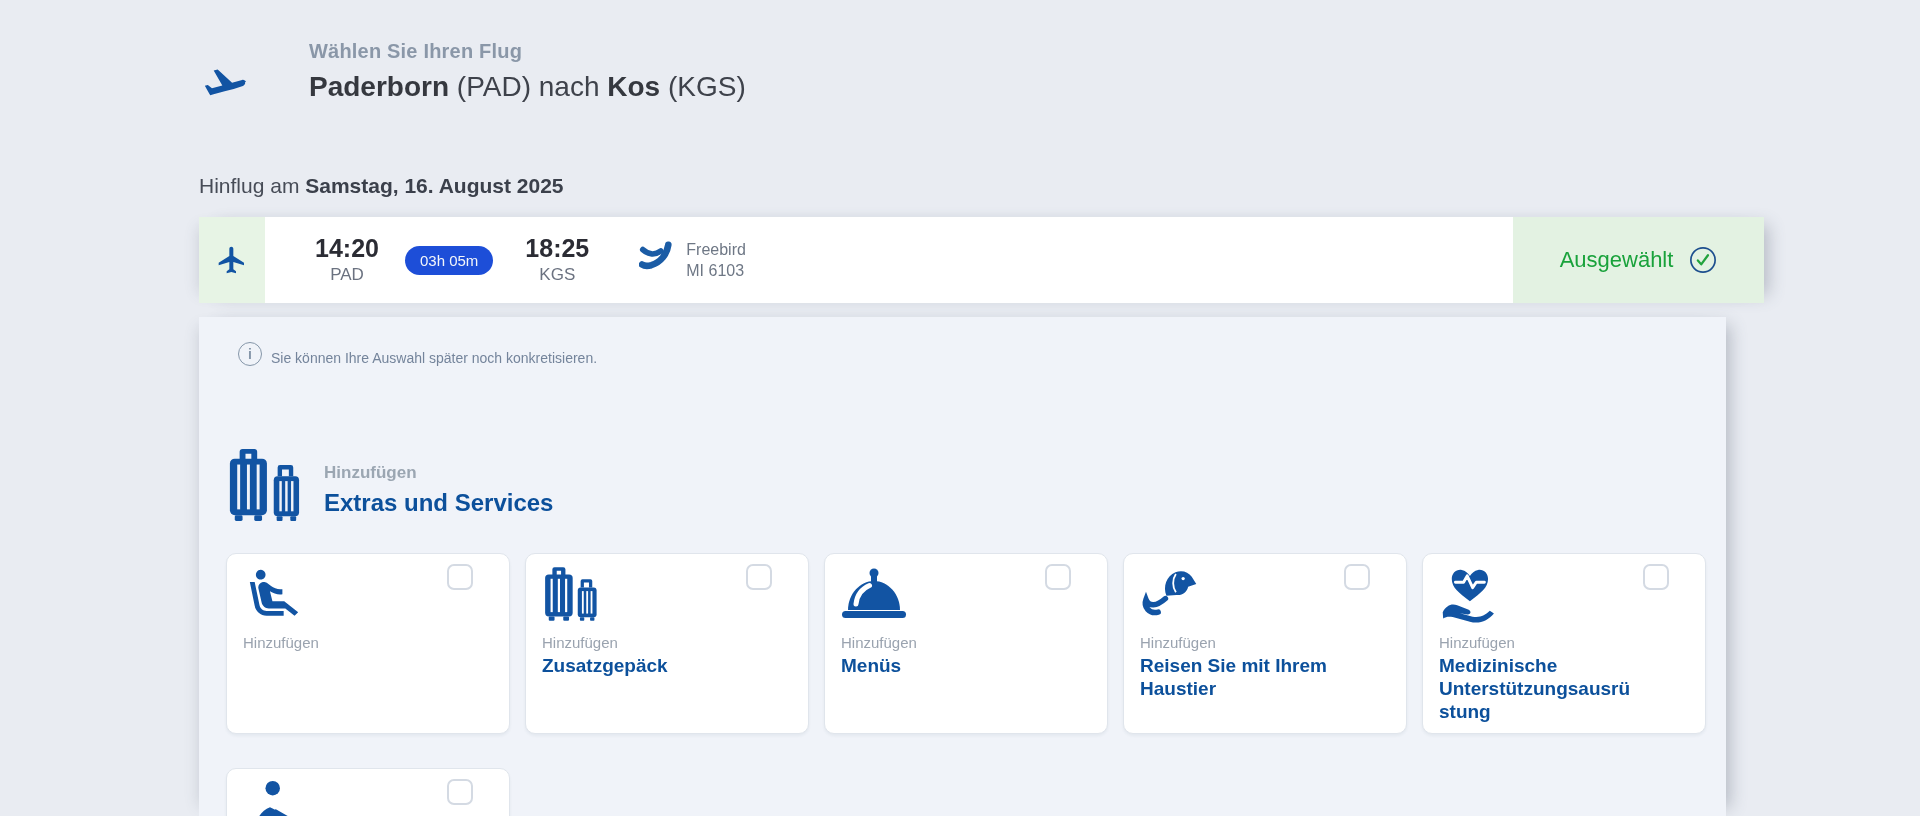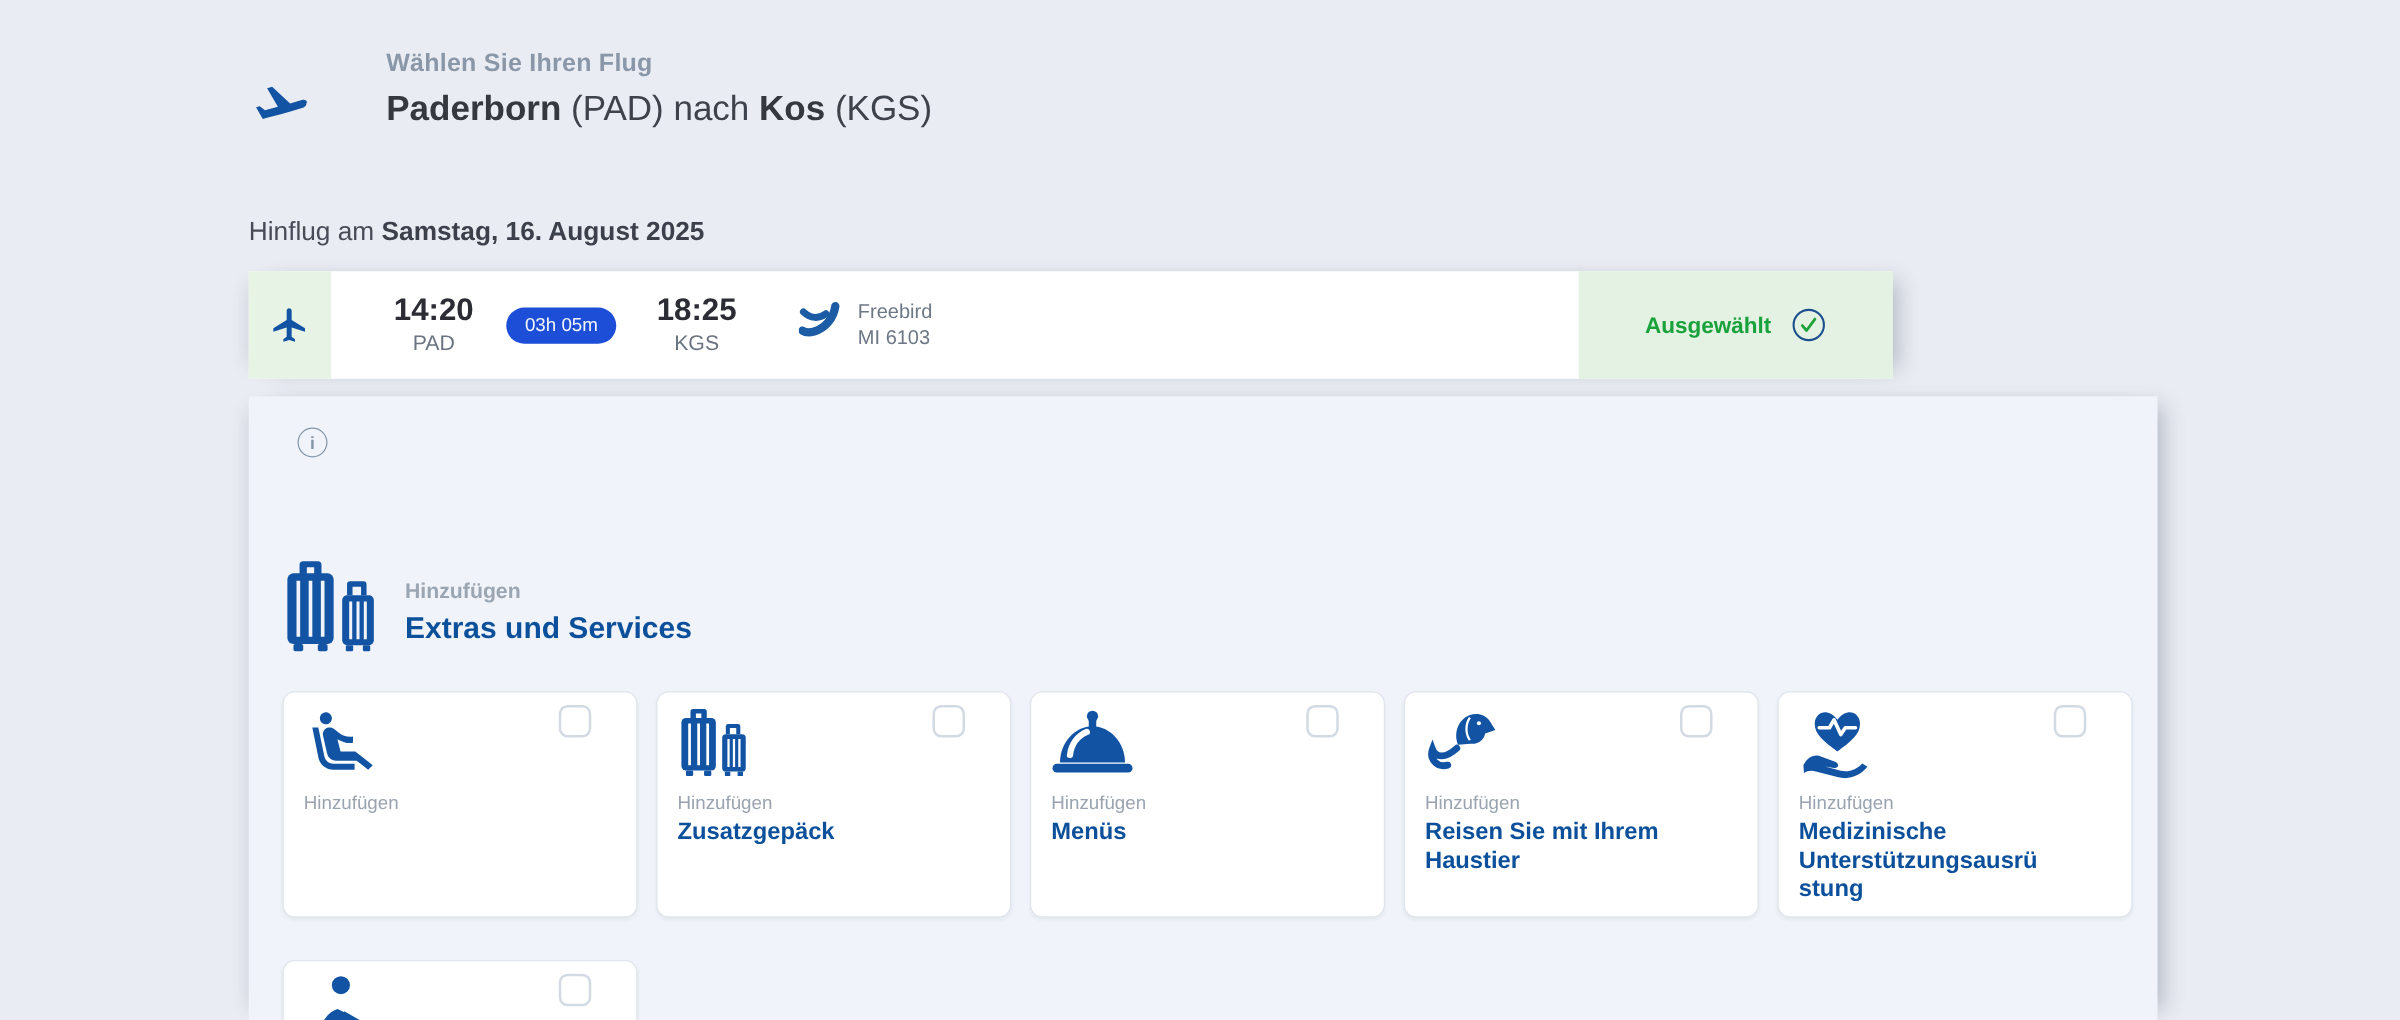--- a/index.html
+++ b/index.html
@@ -20,38 +20,38 @@
 
   
   .meta-row{position:absolute;left:199px;top:174px;width:1566px;
     display:flex;justify-content:space-between;align-items:baseline;}
   .meta-left{font-size:21px;color:#474c57;}
   .meta-left .b{font-weight:700;color:#3b404b;}
   .meta-right{font-size:24px;color:#40454f;}
   .meta-right .b{font-weight:700;color:#32363e;}
 
   
-  .flight-card{position:absolute;left:199px;top:217px;width:1315px;height:86px;
+  .flight-card{position:absolute;left:199px;top:217px;width:1565px;height:86px;
     background:#ffffff;display:flex;align-items:stretch;
     box-shadow:12px 0 16px -8px rgba(70,80,100,.32), -10px 0 14px -10px rgba(70,80,100,.2);}
   .green-strip{width:66px;background:#e7f4e5;display:flex;align-items:center;justify-content:center;flex:0 0 auto;}
   .green-strip svg{display:block;}
   .flight-info{flex:1;display:flex;align-items:center;}
   .dep-block,.arr-block{text-align:center;line-height:1.1;}
   .dep-block{margin-left:50px;}
   .arr-block{margin-left:32px;}
   .time{font-size:25px;font-weight:700;color:#2b2c34;}
   .code{font-size:17px;color:#6b7280;margin-top:3px;}
   .duration-badge{margin-left:26px;background:#1d4ed8;color:#f3f6f9;font-size:15px;
     padding:6px 15px;border-radius:16px;white-space:nowrap;}
   .airline{display:flex;align-items:center;margin-left:50px;}
   .airline-bird{width:34px;height:42px;flex:0 0 auto;}
   .airline-text{margin-left:13px;font-size:16px;color:#6e7785;line-height:1.32;}
   .selected-area{width:251px;background:#e3f2e2;display:flex;align-items:center;justify-content:center;flex:0 0 auto;}
-  .selected-label{font-size:18px;font-weight:700;color:#19a23b;}
+  .selected-label{font-size:22px;font-weight:400;color:#19a23b;}
   .selected-area svg{margin-left:16px;display:block;}
 
   
   .extras-section{position:absolute;left:199px;top:317px;width:1527px;height:499px;
     background:#f0f3f9;overflow:hidden;
     box-shadow:12px 0 16px -8px rgba(70,80,100,.32), -10px 0 14px -10px rgba(70,80,100,.2);}
   .info-row{position:absolute;left:39px;top:24px;display:flex;align-items:flex-start;}
   .info-icon{width:22px;height:22px;border:1.7px solid #8596a9;border-radius:50%;
     color:#8596a9;font-size:14px;font-weight:700;display:flex;align-items:center;justify-content:center;
     margin-top:1px;flex:0 0 auto;}
@@ -132,20 +132,21 @@
       <path d="M9.5 15.5 l3.6 4.2 l7.2 -9.8" fill="none" stroke="#21a33c" stroke-width="2.4" stroke-linecap="round" stroke-linejoin="round"></path>
     </svg>
   </div>
 </div>
 
 <section class="extras-section">
 
   <div class="info-row">
     <div class="info-icon">i</div>
     <div class="info-texts">
+      <div class="info-sub">Sie können Ihre Auswahl später noch konkretisieren.</div>
     </div>
   </div>
 
   <div class="extras-header">
     <svg class="lug" viewBox="0 0 78 80">
       <path class="ic" d="M14 14 v-8 a3 3 0 0 1 3 -3 h12 a3 3 0 0 1 3 3 v8 h-6 v-6 h-6 v6 z"></path>
       <rect class="ic" x="4" y="13" width="38" height="58" rx="5"></rect>
       <g stroke="#f0f3f9" stroke-width="3">
         <line x1="13" y1="19" x2="13" y2="65"></line>
           <line x1="23" y1="19" x2="23" y2="65"></line>

